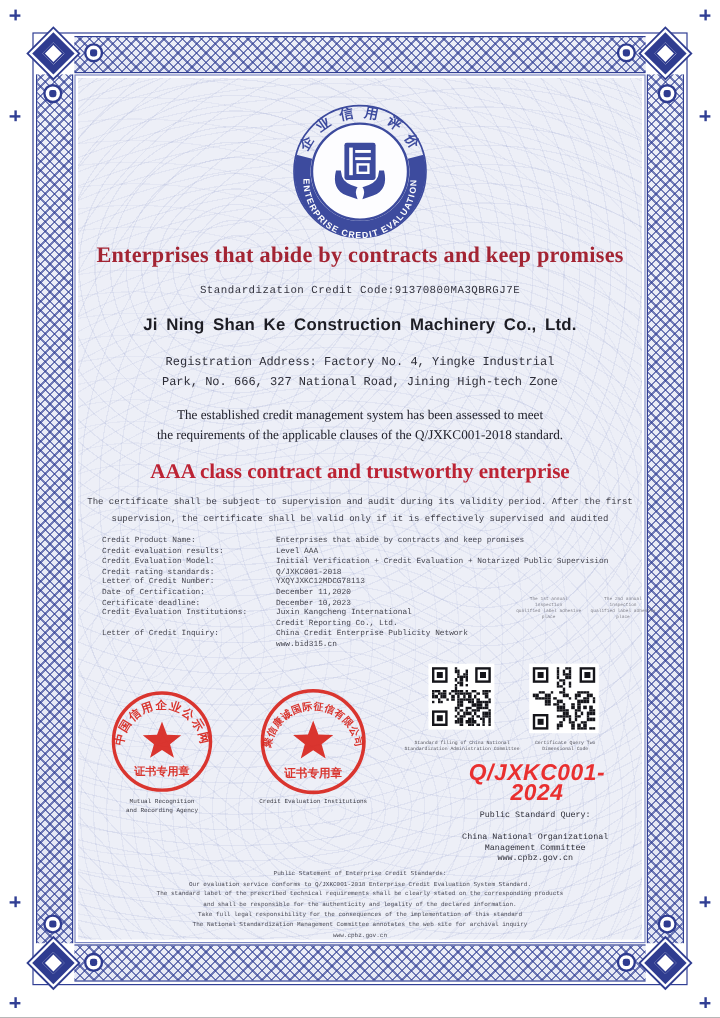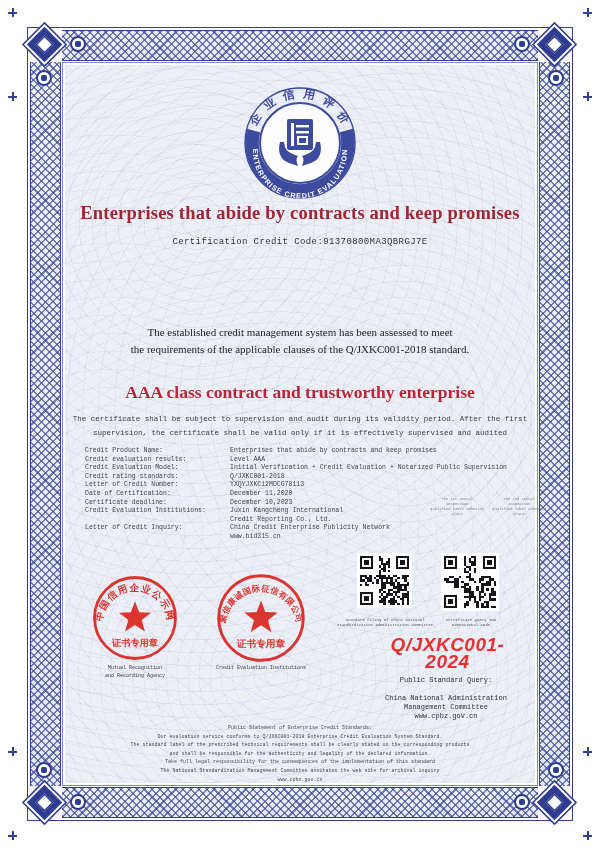--- a/index.html
+++ b/index.html
@@ -146,22 +146,25 @@
       <rect x="48" y="37" width="3" height="23" fill="#fff"></rect>
       <rect x="53" y="39" width="13" height="2.4" fill="#fff"></rect>
       <rect x="53" y="45" width="13" height="2.4" fill="#fff"></rect>
       <rect x="55" y="51" width="9" height="7" fill="none" stroke="#fff" stroke-width="2"></rect>
       <path d="M37,56 q-4,16 9,21 l9,3 q-3,-7 0,-10 q-11,-3 -13,-9 l-1,-5 z" fill="#3d4b9e"></path>
       <path d="M77,56 q4,16 -9,21 l-9,3 q3,-7 0,-10 q11,-3 13,-9 l1,-5 z" fill="#3d4b9e"></path>
     </g>
   </svg>
 
   <div class="abs center serif title" style="top:203px">Enterprises that abide by contracts and keep promises</div>
-  <div class="abs center mono orgcode" style="top:237px">Certification Credit Code:91370800MA3QBRGJ7E</div>
-  <div class="abs center serif assess" style="top:324px">The established credit management system has been assessed to meet
+  <div class="abs center mono orgcode" style="top:237px">Standardization Credit Code:91370800MA3QBRGJ7E</div>
+  <div class="abs center company" style="top:262px">Ji Ning Shan Ke Construction Machinery Co., Ltd.</div>
+  <div class="abs center mono address" style="top:294px">Registration Address: Factory No. 4, Yingke Industrial
+Park, No. 666, 327 National Road, Jining High-tech Zone</div>
+  <div class="abs center serif assess" style="top:338px">The established credit management system has been assessed to meet
 the requirements of the applicable clauses of the Q/JXKC001-2018 standard.</div>
   <div class="abs center mono superv" style="top:413px">The certificate shall be subject to supervision and audit during its validity period. After the first
 supervision, the certificate shall be valid only if it is effectively supervised and audited</div>
   <div class="abs center serif grade" style="top:382px">AAA class contract and trustworthy enterprise</div>
 
   <div class="abs mono details">
     <div class="drow">
       <span class="dlabel">Credit Product Name:</span>
       <span class="dvalue">Enterprises that abide by contracts and keep promises</span>
     </div>
@@ -518,21 +521,21 @@
 Standardization Administration Committee</div>
   </div>
   <div class="abs" style="left:428px;top:617px;width:86px">
     <div class="mono qrcap">Certificate Query Two
 Dimensional Code</div>
   </div>
 
   <div class="abs stdcode" style="left:355px;top:636px;width:185px;text-align:center">Q/JXKC001-
 2024</div>
   <div class="abs mono query" style="left:340px;top:676px;width:212px">Public Standard Query:</div>
-  <div class="abs mono query" style="left:340px;top:694px;width:212px">China National Administration
+  <div class="abs mono query" style="left:340px;top:694px;width:212px">China National Organizational
 Management Committee
 www.cpbz.gov.cn</div>
 
   <div class="abs mono statement" style="left:40px;top:724px;width:520px">Public Statement of Enterprise Credit Standards:
 Our evaluation service conforms to Q/JXKC001-2018 Enterprise Credit Evaluation System Standard.
 The standard label of the prescribed technical requirements shall be clearly stated on the corresponding products
 and shall be responsible for the authenticity and legality of the declared information.
 Take full legal responsibility for the consequences of the implementation of this standard
 The National Standardization Management Committee annotates the web site for archival inquiry
 www.cpbz.gov.cn</div>

